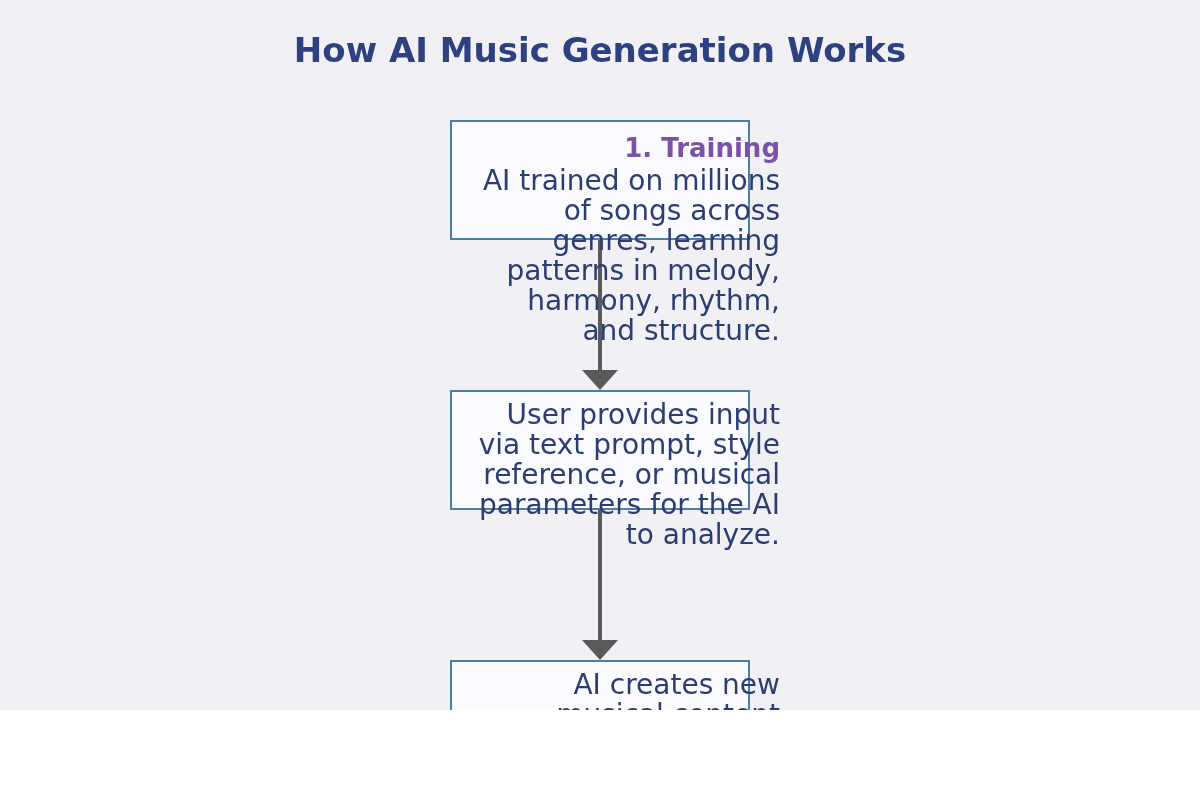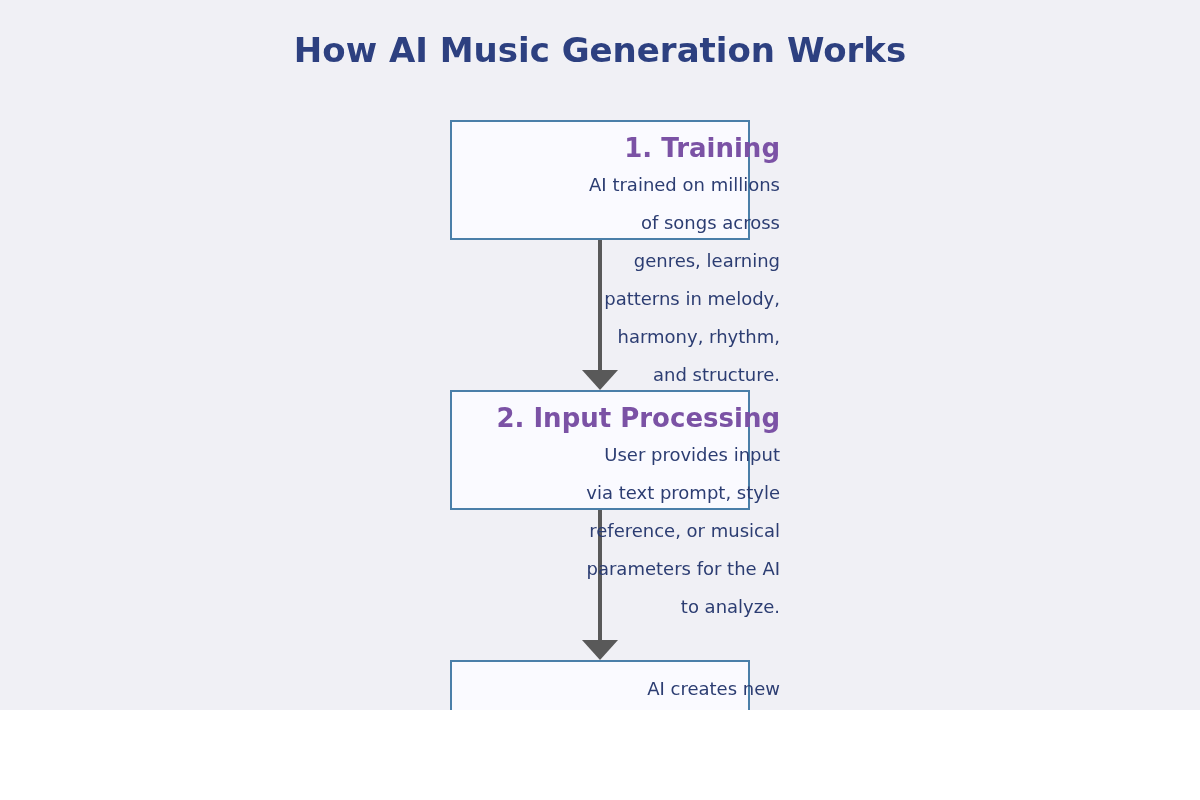--- a/index.html
+++ b/index.html
@@ -65,22 +65,22 @@
   .text-1 { top: 130px; }
   .text-2 { top: 400px; }
   .text-3 { top: 670px; }
   .step-title {
     font-size: 26px;
     line-height: 36px;
     font-weight: bold;
     color: var(--step_title, #7B52A5);
   }
   .step-body {
-    font-size: 18px;
-    line-height: 38px;
+    font-size: 28px;
+    line-height: 30px;
     color: var(--body_text, #2C3D72);
     white-space: pre-line;
   }
 </style>
 </head>
 <body>
 
 <div class="canvas">
 
   <h1 class="page-title">How AI Music Generation Works</h1>
@@ -99,21 +99,20 @@
     <div class="step-title">1. Training</div>
     <div class="step-body">AI trained on millions
 of songs across
 genres, learning
 patterns in melody,
 harmony, rhythm,
 and structure.</div>
   </div>
 
   <div class="step-text text-2">
-    <div class="step-title">2. Input Processing</div>
     <div class="step-body">User provides input
 via text prompt, style
 reference, or musical
 parameters for the AI
 to analyze.</div>
   </div>
 
   <div class="step-text text-3">
     <div class="step-body">AI creates new
 musical content

